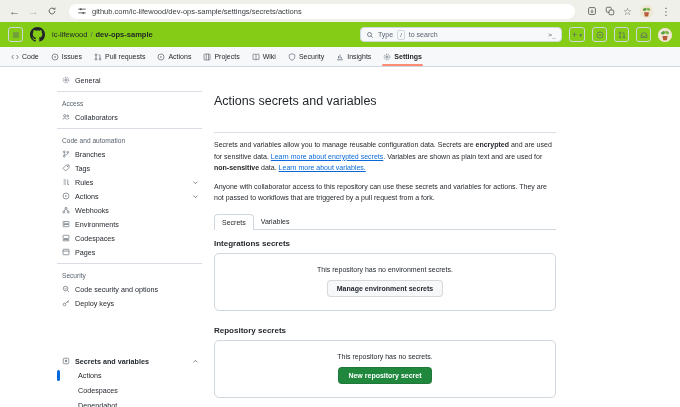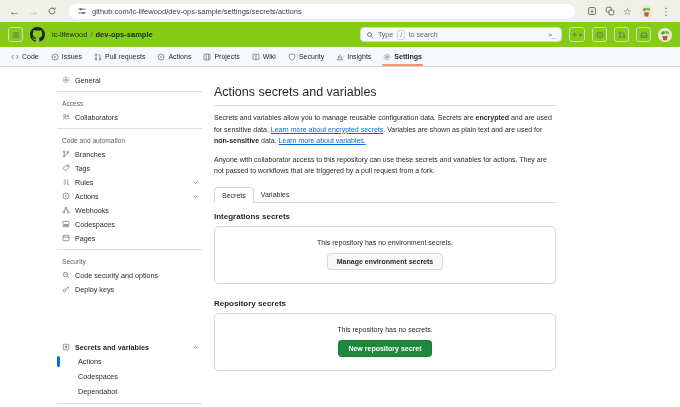--- a/index.html
+++ b/index.html
@@ -53,21 +53,21 @@
   .sb-item { display:flex; align-items:center; gap:5px; height:14px; font-size:7.2px; color:#24292f; padding-left:5px; }
   .sb-item .chev { margin-left:auto; padding-right:3px; }
   .chev svg { width:7px; height:7px; display:block; color:#59636e; }
   .sb-title { font-size:6.6px; color:#59636e; padding:4px 0 3px 5px; }
   .sb-div { border-top:1px solid #d8dee4; margin:4px 0; }
   .sb-sub { height:15px; display:flex; align-items:center; font-size:7.2px; color:#24292f; padding-left:21px; position:relative; }
   .sb-sub.active::before { content:""; position:absolute; left:0; top:2px; bottom:2px; width:3px; border-radius:2px; background:#0969da; }
   .bold { font-weight:700;margin-top:44px; }
 
   .main { margin-left:12px; width:342px; }
-  .pg-title { font-size:12.5px; font-weight:400; margin:12px 0 0; padding-bottom:6px; border-bottom:1px solid #d8dee4; color:#1f2328; }
+  .pg-title { font-size:12.5px; font-weight:400; margin:21px 0 0; padding-bottom:24px; border-bottom:1px solid #d8dee4; color:#1f2328; }
   .para { font-size:7px; line-height:11.5px; color:#1f2328; margin-top:6px; }
   .para a { color:#0969da; text-decoration:underline; cursor:pointer; }
   .para strong { font-weight:700; }
   .tabnav { margin-top:10px; border-bottom:1px solid #d0d7de; display:flex; align-items:flex-end; }
   .tab { font-size:7px; padding:4px 7px; color:#1f2328; }
   .tab.active { background:#fff; border:1px solid #d0d7de; border-bottom:none; border-radius:4px 4px 0 0; margin-bottom:-1px; }
   .sec-h { font-size:8px; font-weight:700; margin-top:9px; color:#1f2328; }
   .sec-h.repo-h { margin-top:15px; }
   .empty-box { margin-top:5px; border:1px solid #d0d7de; border-radius:5px; height:58px;
                display:flex; flex-direction:column; align-items:center; justify-content:center; gap:7px; }
@@ -347,20 +347,31 @@
             <circle cx="3.5" cy="12" r="2"></circle>
             <circle cx="12.5" cy="12" r="2"></circle>
             <path d="M6.8 6.2l-2 3.8M9.2 6.2l2 3.8"></path>
           </svg>
         </span>
       <span>Webhooks</span>
     </div>
     <div class="sb-item">
       <span class="oi">
           <svg viewBox="0 0 16 16" fill="none" stroke="currentColor" stroke-width="1.3">
+            <rect x="2" y="3" width="12" height="4.4" rx="1"></rect>
+            <rect x="2" y="9" width="12" height="4.4" rx="1"></rect>
+            <circle cx="4.5" cy="5.2" r=".7" fill="currentColor" stroke="none"></circle>
+            <circle cx="4.5" cy="11.2" r=".7" fill="currentColor" stroke="none"></circle>
+          </svg>
+        </span>
+      <span>Environments</span>
+    </div>
+    <div class="sb-item">
+      <span class="oi">
+          <svg viewBox="0 0 16 16" fill="none" stroke="currentColor" stroke-width="1.3">
             <rect x="2" y="2.5" width="12" height="6.5" rx="1.5"></rect>
             <rect x="2" y="11" width="12" height="2.6" rx="1"></rect>
           </svg>
         </span>
       <span>Codespaces</span>
     </div>
     <div class="sb-item">
       <span class="oi">
           <svg viewBox="0 0 16 16" fill="none" stroke="currentColor" stroke-width="1.3">
             <rect x="2" y="2.5" width="12" height="11" rx="1.5"></rect>

